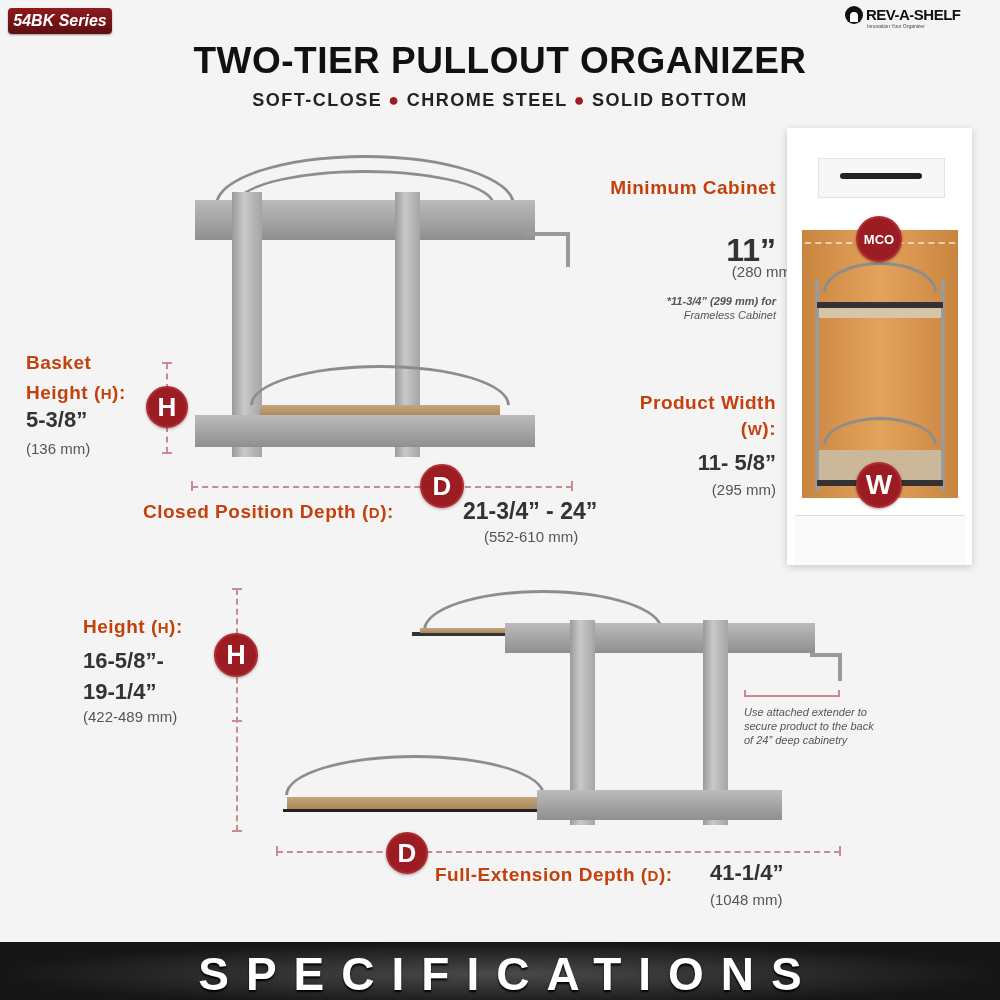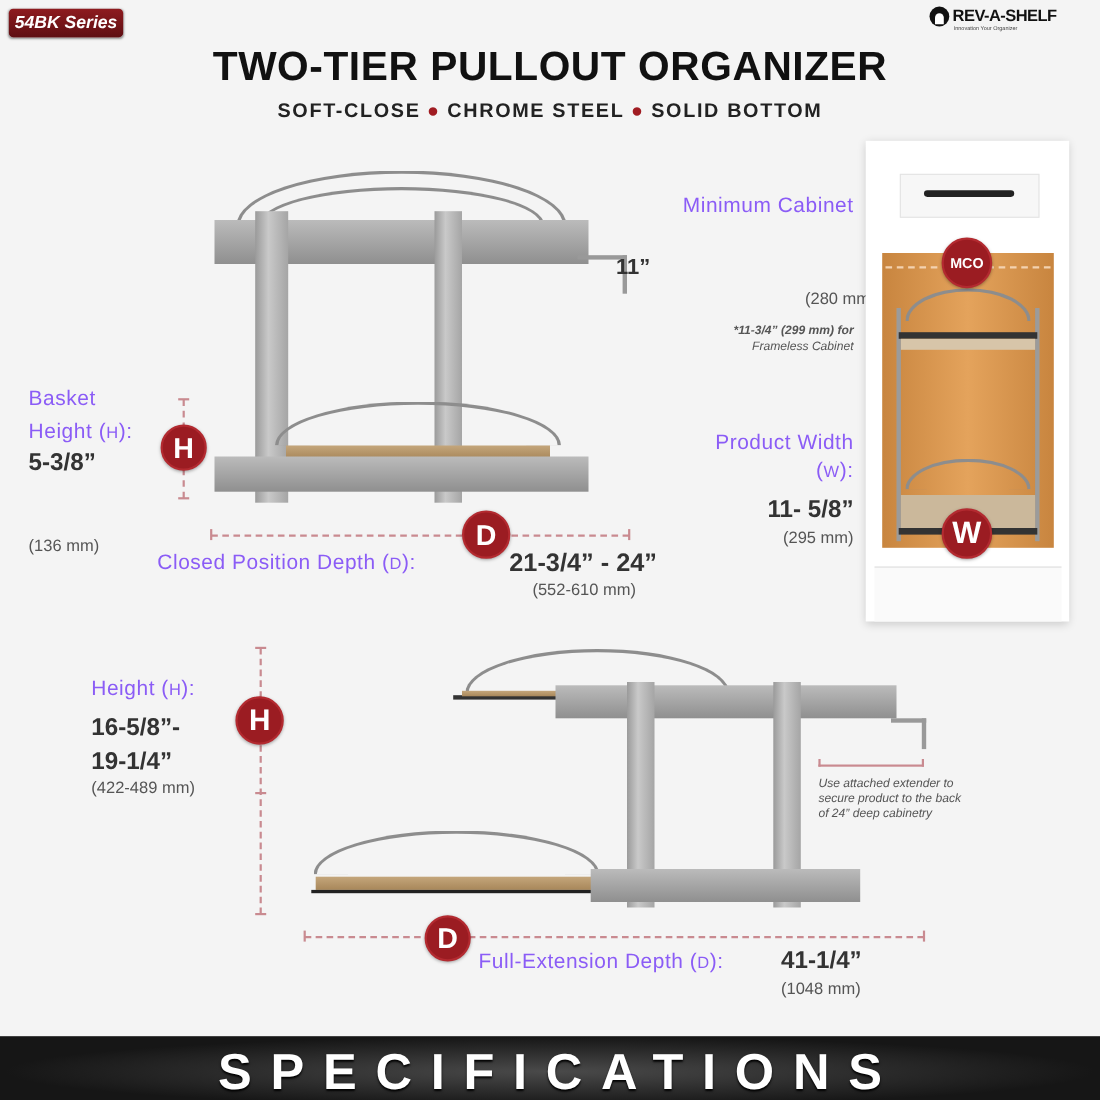--- a/index.html
+++ b/index.html
@@ -15,21 +15,21 @@
   .logo-row { display: flex; align-items: flex-start; gap: 3px; }
   .logo-mark { width: 18px; height: 18px; border-radius: 50%; background: #111; position: relative; }
   .logo-mark::after { content: ""; position: absolute; left: 5px; top: 6px; width: 8px; height: 10px; background: #fff; border-radius: 4px 4px 0 0; }
   .logo-text { font-weight: 900; font-size: 15px; color: #111; letter-spacing: -0.5px; }
   .logo-tag { font-size: 5px; color: #444; margin-left: 22px; margin-top: -1px; }
 
   .title { left: 0; width: 1000px; top: 40px; text-align: center; font-size: 37px; font-weight: bold; color: #111; letter-spacing: 0.5px; }
   .subtitle { left: 0; width: 1000px; top: 90px; text-align: center; font-size: 18px; font-weight: bold; color: #222; letter-spacing: 1.5px; }
   .subtitle .dot { color: #a01c22; margin: 0 6px; }
 
-  .lbl { color: #8b5cf6; font-weight: normal; font-size: 19px; letter-spacing: 0.5px; }
+  .lbl { color: #c2410c; font-weight: bold; font-size: 19px; letter-spacing: 0.5px; }
   .val { color: #333; font-weight: bold; font-size: 22px; }
   .mm { color: #555; font-size: 15px; }
   .sc { font-size: 15px; }
 
   .circle { border-radius: 50%; background: #9b1c22; color: #fff; font-weight: 900; display: flex; align-items: center; justify-content: center; box-shadow: 0 1px 3px rgba(0,0,0,.35); border: 2px solid #b32a30; }
 
   .dash-h { border-top: 2px dashed #c98a90; height: 0; }
   .dash-v { border-left: 2px dashed #c98a90; width: 0; }
   .tick-v { width: 2px; height: 10px; background: #c98a90; }
   .tick-h { height: 2px; width: 10px; background: #c98a90; }
@@ -79,40 +79,40 @@
   <div class="abs wire" style="left:55px;top:215px;width:260px;height:40px;"></div>
   <div class="abs wood" style="left:65px;top:255px;width:240px;height:12px;"></div>
   <div class="abs rail" style="left:0;top:265px;width:340px;height:32px;"></div>
 </div>
 
 <div class="abs lbl" style="left:26px;top:348px;line-height:30px;">
   <div>Basket</div>
   <div><span>Height (</span><span class="sc">H</span><span>):</span></div>
 </div>
 <div class="abs val" style="left:26px;top:407px;">5-3/8”</div>
-<div class="abs mm" style="left:26px;top:440px;margin-top:48px;">(136 mm)</div>
+<div class="abs mm" style="left:26px;top:440px;">(136 mm)</div>
 <div class="abs tick-h" style="left:162px;top:362px;"></div>
 <div class="abs dash-v" style="left:166px;top:363px;height:90px;"></div>
 <div class="abs tick-h" style="left:162px;top:452px;"></div>
 <div class="abs circle" style="left:146px;top:386px;width:42px;height:42px;font-size:26px;">H</div>
 
 <div class="abs dash-h" style="left:192px;top:486px;width:380px;"></div>
 <div class="abs tick-v" style="left:191px;top:481px;"></div>
 <div class="abs tick-v" style="left:571px;top:481px;"></div>
 <div class="abs circle" style="left:420px;top:464px;width:44px;height:44px;font-size:26px;">D</div>
 <div class="abs lbl" style="left:143px;top:501px;">
   <span>Closed Position Depth (</span><span class="sc">D</span><span>):</span>
 </div>
 <div class="abs val" style="left:463px;top:498px;font-size:23px;">21-3/4” - 24”</div>
 <div class="abs mm" style="left:484px;top:528px;">(552-610 mm)</div>
 
 <div class="abs lbl" style="left:560px;top:175px;width:216px;text-align:right;line-height:26px;">
   <div>Minimum Cabinet</div>
 </div>
-<div class="abs val" style="left:560px;top:232px;width:216px;text-align:left;font-size:20px;">11”</div>
+<div class="abs val" style="left:560px;top:232px;width:216px;text-align:right;font-size:32px;">11”</div>
 <div class="abs mm" style="left:580px;top:263px;width:216px;text-align:right;">(280 mm)</div>
 <div class="abs note" style="left:560px;top:294px;width:216px;text-align:right;">
   <div style="font-weight:bold;">*11-3/4” (299 mm) for</div>
   <div>Frameless Cabinet</div>
 </div>
 
 <div class="abs lbl" style="left:560px;top:390px;width:216px;text-align:right;line-height:26px;">
   <div>Product Width</div>
   <div><span>(</span><span class="sc">W</span><span>):</span></div>
 </div>

